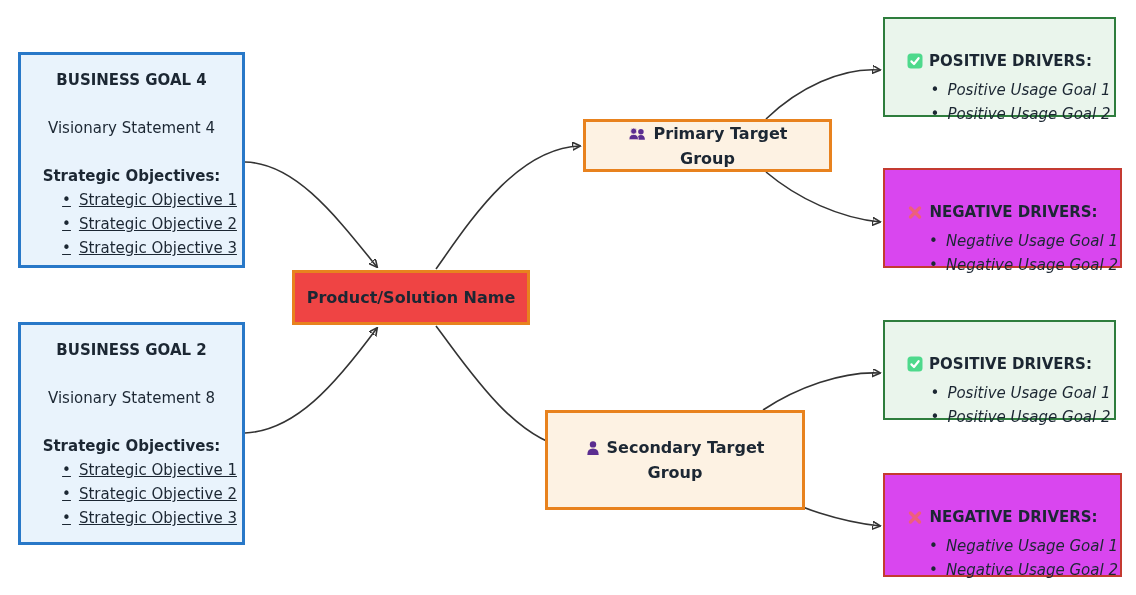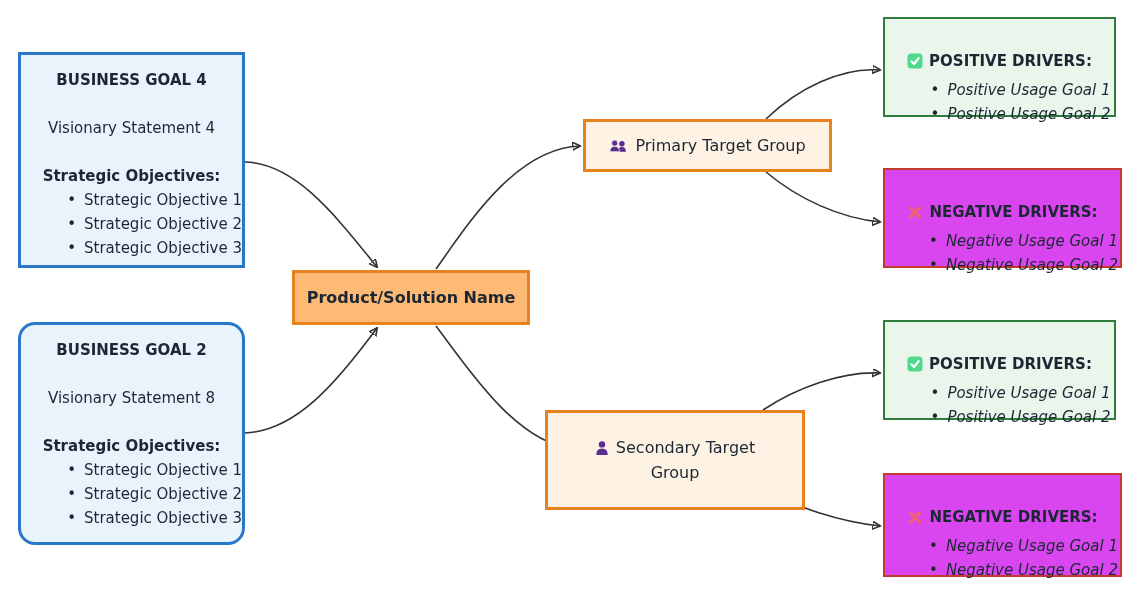--- a/index.html
+++ b/index.html
@@ -13,50 +13,50 @@
 
   .node { position:absolute; box-sizing:border-box; }
 
   
   .goal {
     background:#e9f3fc; border:3px solid #2878c8;
     text-align:center; font-size:15px; line-height:24px; padding-top:13px;
   }
   .goal-title, .goal-subtitle { font-weight:bold; }
   .spacer { height:24px; }
-  .goal .bullets { text-align:right; padding-left:36px; }
+  .goal .bullets { text-align:center; padding-left:36px;text-decoration:underline; }
   .bullet::before { content:"•"; margin-right:8px; }
 
   
   .product {
-    background:#fdba74; border:3px solid #e8821e;
+    background:#ef4444; border:3px solid #e8821e;
     display:flex; align-items:center; justify-content:center;
     font-weight:bold; font-size:16px;
   }
 
   
   .group {
     background:#fdf2e3; border:3px solid #e8821e;
     display:flex; align-items:center; justify-content:center;
-    font-weight:normal; font-size:16px; line-height:25px; text-align:center;
+    font-weight:bold; font-size:16px; line-height:25px; text-align:center;
   }
   .group-inner { max-width:200px; }
   .icon { display:inline-block; vertical-align:-2px; margin-right:7px; }
 
   
   .driver { font-size:15px; line-height:24px; padding-top:29px; }
   .driver .head { font-weight:bold; text-align:center; line-height:26px; white-space:nowrap; }
   .driver .head .icon { vertical-align:-3px; margin-right:6px; }
   .driver .bullets { margin-top:4px; text-align:center; padding-left:42px;font-style:italic; }
   .positive { background:#eaf5ec; border:2.5px solid #2e7d3d; }
   .negative { background:#d946ef; border:2.5px solid #c43a31; }
 
   
   #bg1       { left:18px;  top:52px;  width:227px; height:216px; }
-  #bg2       { left:18px;  top:322px; width:227px; height:223px;border-radius:17px; }
+  #bg2       { left:18px;  top:322px; width:227px; height:223px; }
   #product   { left:292px; top:270px; width:238px; height:55px; }
   #primary   { left:583px; top:119px; width:249px; height:53px; }
   #secondary { left:545px; top:410px; width:260px; height:100px; }
   #pos1      { left:883px; top:17px;  width:233px; height:100px; }
   #neg1      { left:883px; top:168px; width:239px; height:100px; }
   #pos2      { left:883px; top:320px; width:233px; height:100px; }
   #neg2      { left:883px; top:473px; width:239px; height:104px; }
 </style>
 </head>
 <body>

